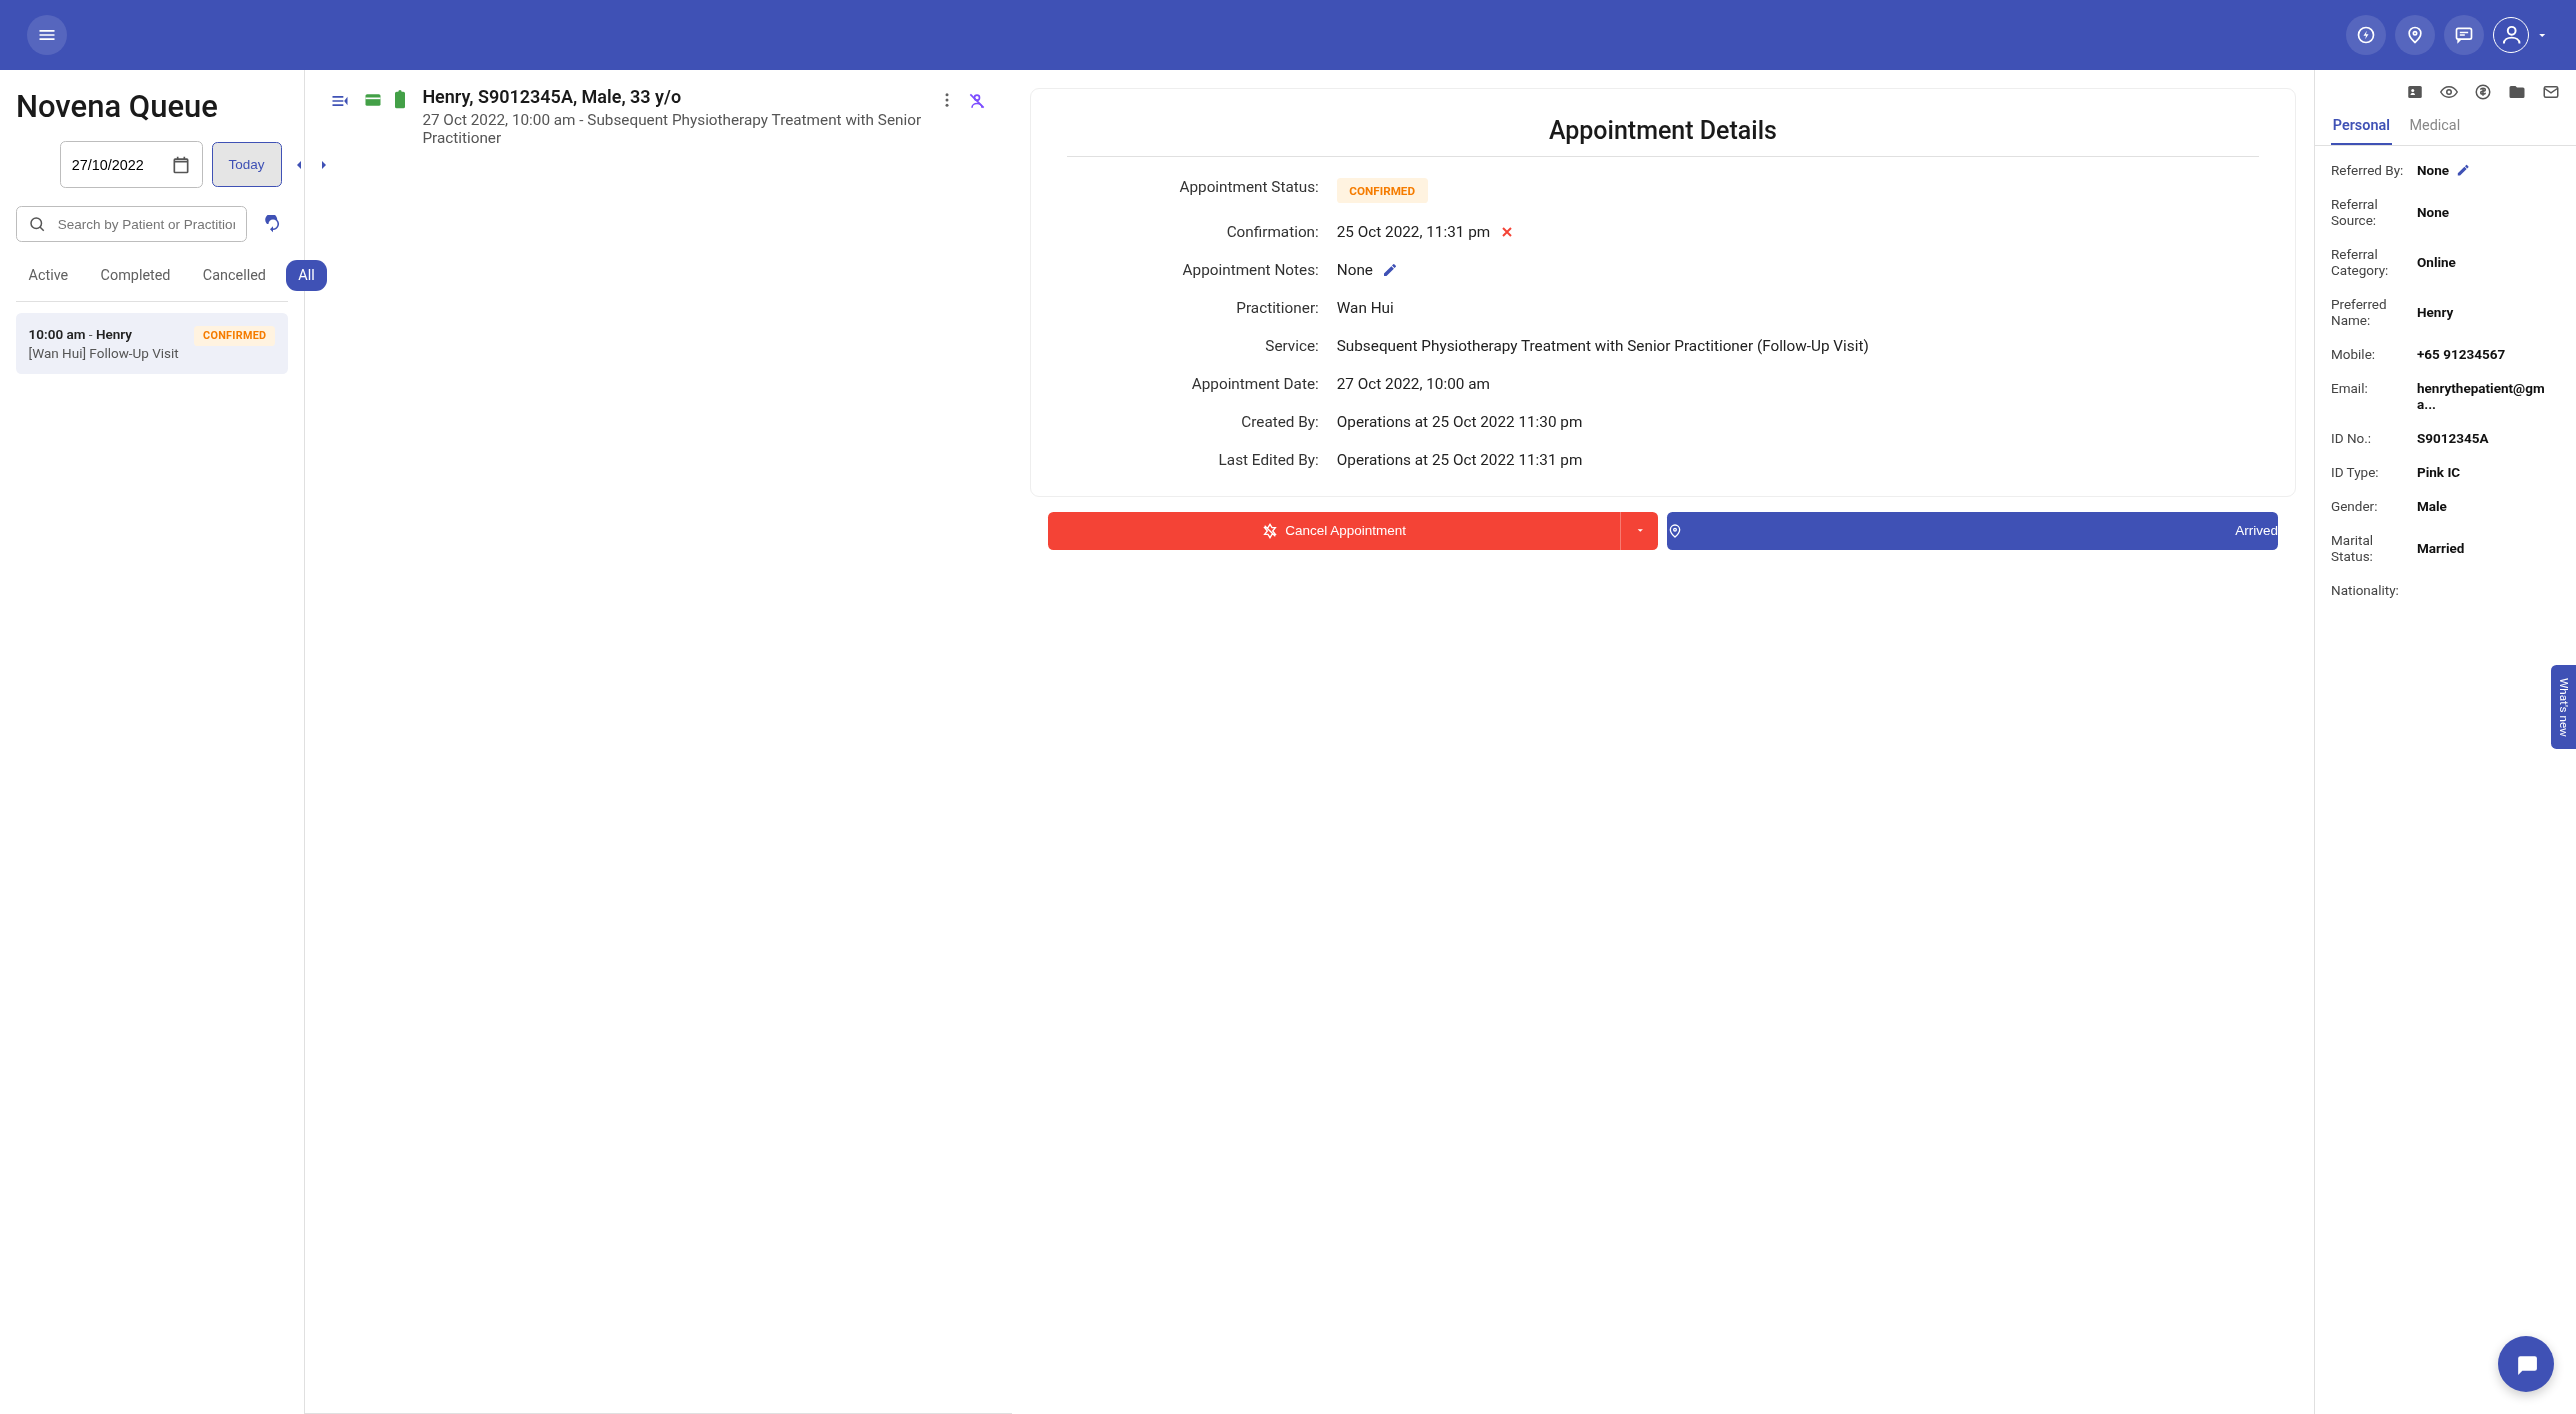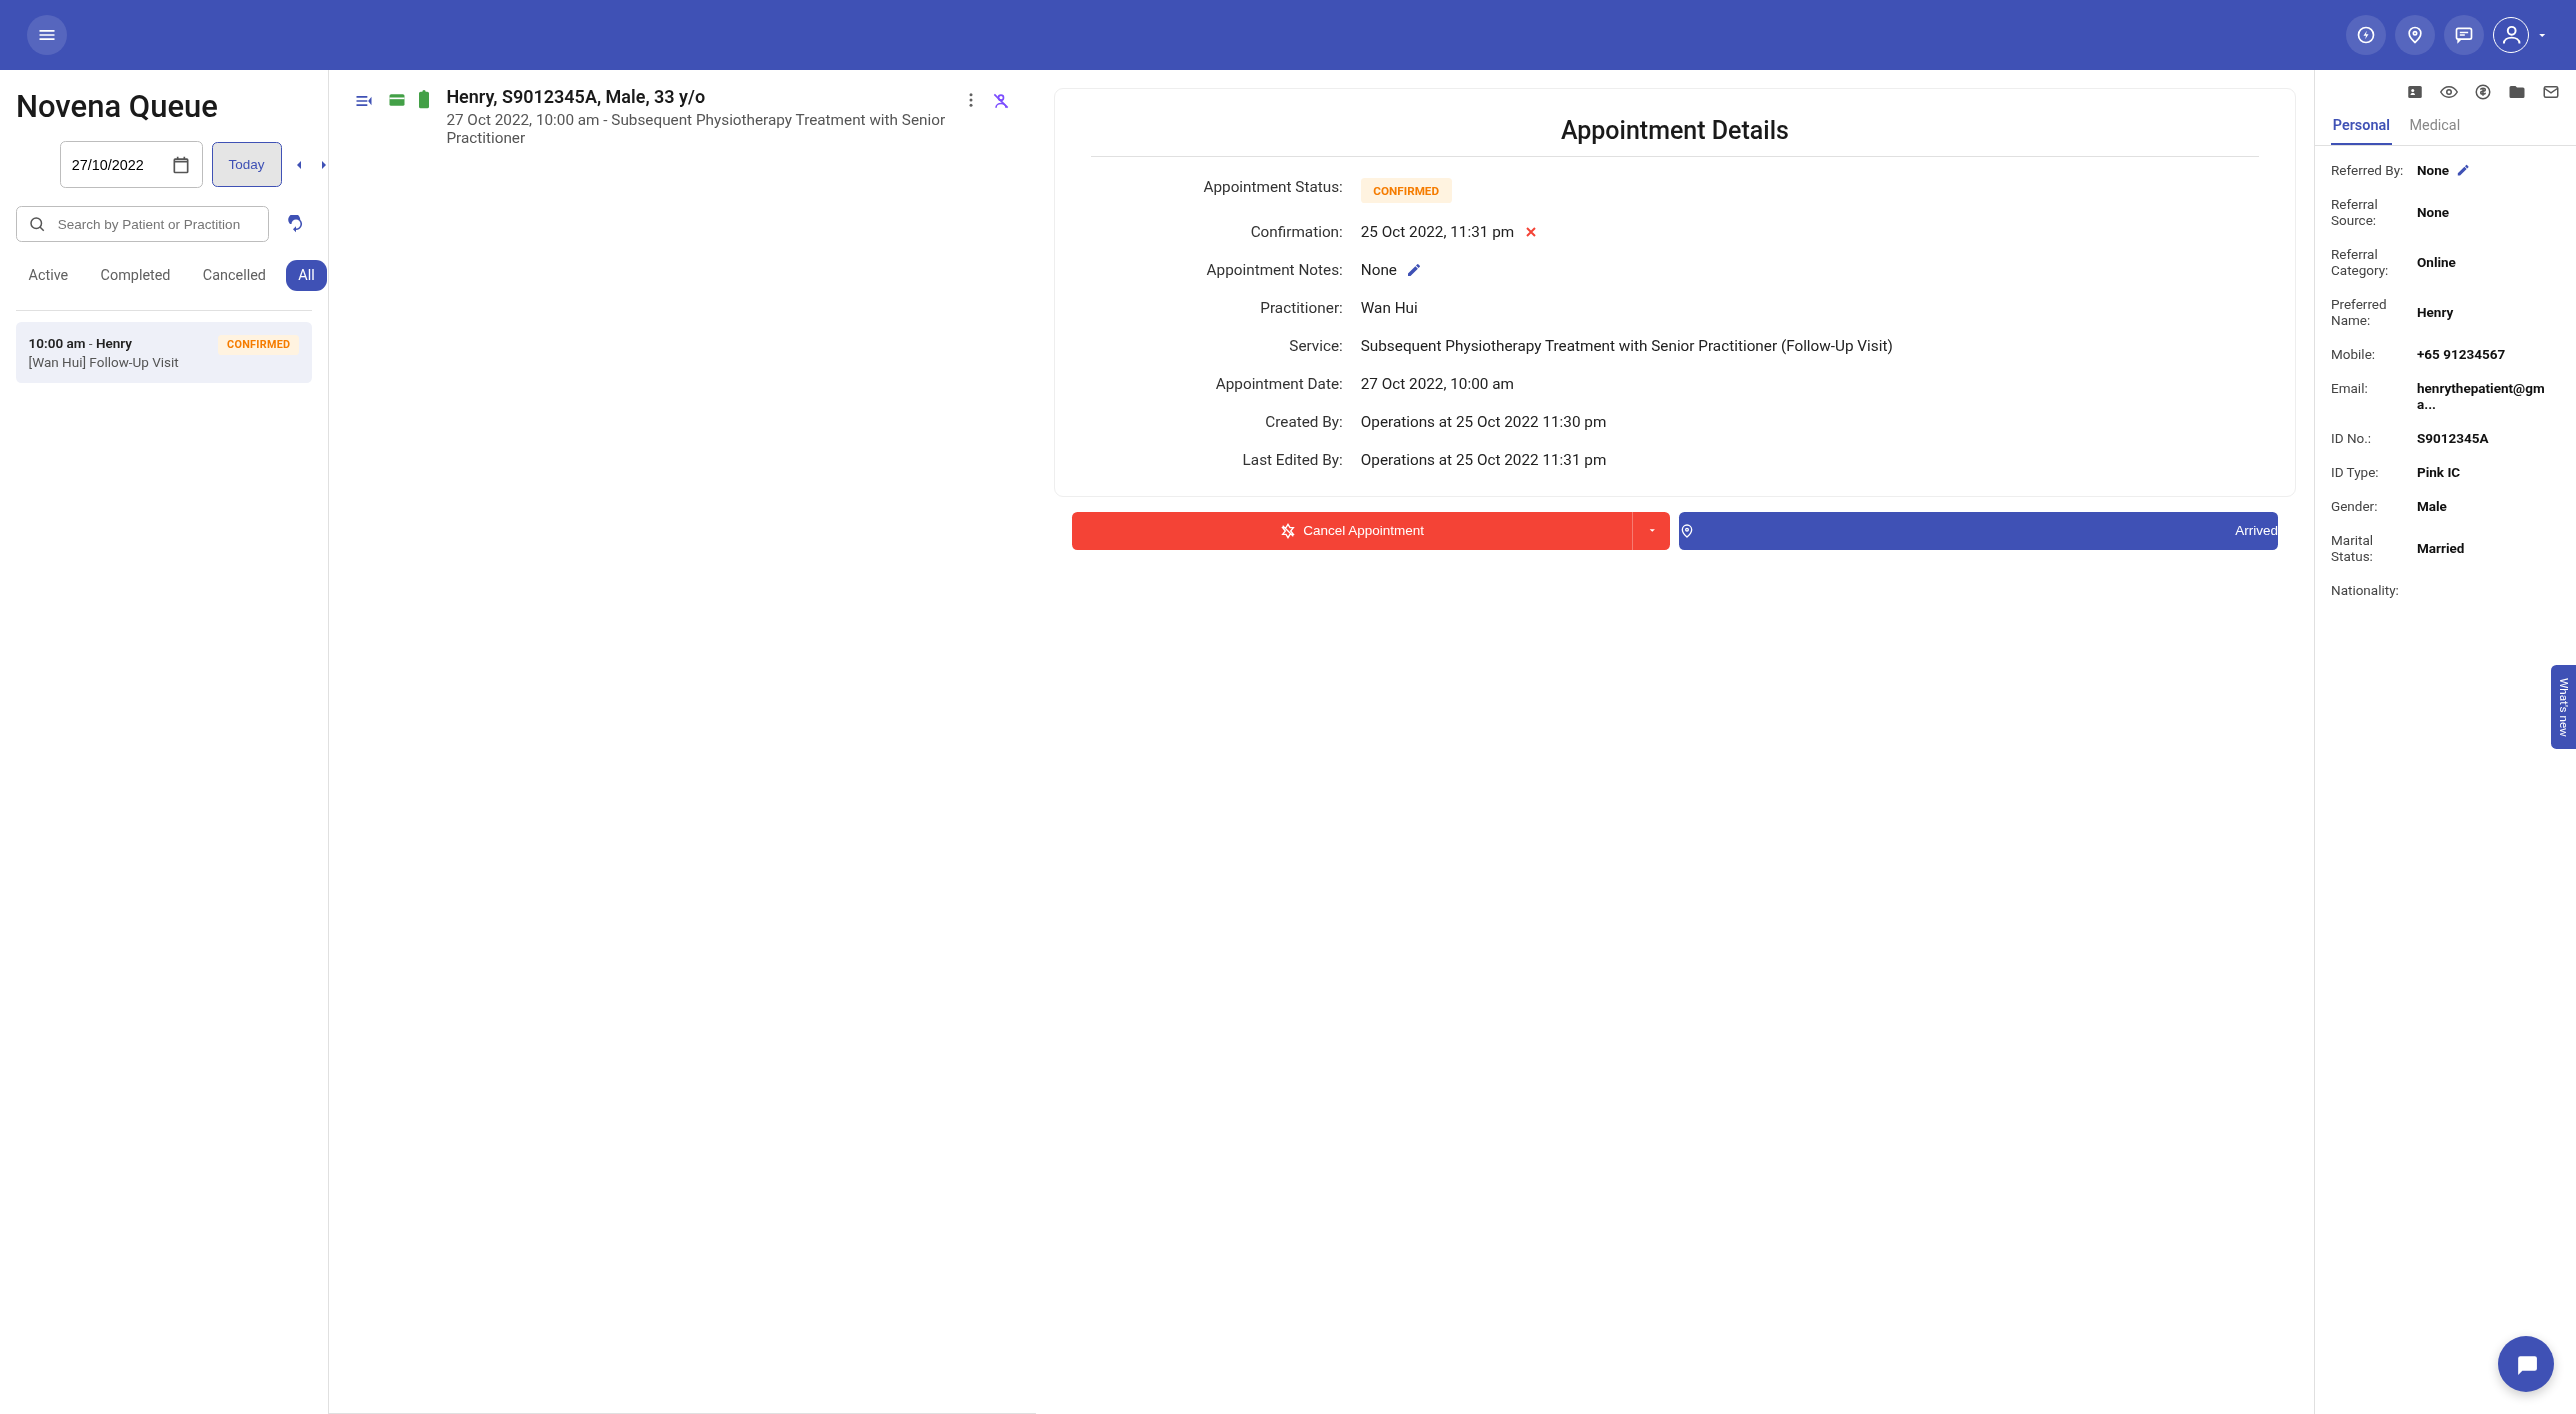--- a/index.html
+++ b/index.html
@@ -9,34 +9,34 @@
 .topbar-left, .topbar-right { display: flex; align-items: center; gap: 9px; }
 .icon-btn { width: 40px; height: 40px; border-radius: 50%; background: rgba(255,255,255,0.12); display: flex; align-items: center; justify-content: center; cursor: pointer; color: #fff; }
 .icon-btn svg { width: 20px; height: 20px; }
 .avatar-btn { display: flex; align-items: center; gap: 5.4px; cursor: pointer; }
 .avatar-circle { width: 36px; height: 36px; border-radius: 50%; border: 1.8px solid #fff; display: flex; align-items: center; justify-content: center; }
 .avatar-circle svg { width: 23.4px; height: 23.4px; color: #fff; }
 .chev-down { width: 14.4px; height: 14.4px; color: #fff; }
 
 .layout { display: flex; height: calc(100vh - 70px); }
 
-.sidebar { width: 329px; border-right: 0.9px solid #e0e0e0; padding: 18px 16px; display: flex; flex-direction: column; }
+.sidebar { width: 305px; border-right: 0.9px solid #e0e0e0; padding: 18px 16px; display: flex; flex-direction: column; }
 .page-title { font-size: 31px; font-weight: 500; margin-bottom: 16px; }
 .date-row { display: flex; gap: 9px; align-items: center; margin-bottom: 18px; padding-left: 44px; }
 .date-input { border: 0.9px solid #bdbdbd; border-radius: 5.4px; height: 47px; padding: 0 10.8px; display: flex; align-items: center; gap: 9px; flex: 1; }
 .date-input input { border: none; outline: none; font-size: 14.4px; width: 90px; }
 .date-icon { width: 20px; height: 20px; color: #555; }
 .today-btn { border: 0.9px solid #3f51b5; color: #3f51b5; background: #e5e5e5; border-radius: 5.4px; height: 45px; padding: 0 16px; font-size: 13.5px; cursor: pointer; font-weight: 500; }
 .nav-arrow { width: 32px; height: 32px; display: flex; align-items: center; justify-content: center; cursor: pointer; color: #3f51b5; }
 .search-row { display: flex; gap: 10.8px; align-items: center; margin-bottom: 18px; }
 .search-box { flex: 1; border: 0.9px solid #bdbdbd; border-radius: 5.4px; height: 36px; display: flex; align-items: center; padding: 0 10.8px; gap: 12px; }
 .search-box input { border: none; outline: none; font-size: 13.5px; flex: 1; }
 .refresh-btn { width: 32px; height: 32px; display: flex; align-items: center; justify-content: center; cursor: pointer; color: #3f51b5; }
 
-.tabs-row { display: flex; gap: 7.2px; border-bottom: 0.9px solid #e0e0e0; padding-bottom: 19px; margin-bottom: 10.8px; }
+.tabs-row { display: flex; gap: 7.2px; border-bottom: 0.9px solid #e0e0e0; padding-bottom: 10px; margin-bottom: 10.8px; }
 .tab { padding: 7.2px 12.6px; border-radius: 5.4px; font-size: 14.4px; color: #616161; cursor: pointer; }
 .tab.active-pill { background: #3f51b5; color: #fff; border-radius: 11px; }
 
 .queue-item { background: #eef0f8; border-radius: 5.4px; padding: 12.6px; display: flex; justify-content: space-between; align-items: flex-start; cursor: pointer; }
 .qi-left { font-size: 13.5px; color: #555; }
 .qi-time { font-weight: 600; color: #222; }
 .qi-sub { margin-top: 3.6px; }
 .badge-confirmed { background: #fff3e0; color: #f57c00; font-size: 10.8px; font-weight: 700; padding: 3.6px 9px; border-radius: 3.6px; letter-spacing: 0.3px; }
 
 .main { flex: 1; display: flex; flex-direction: row; overflow: hidden; }

